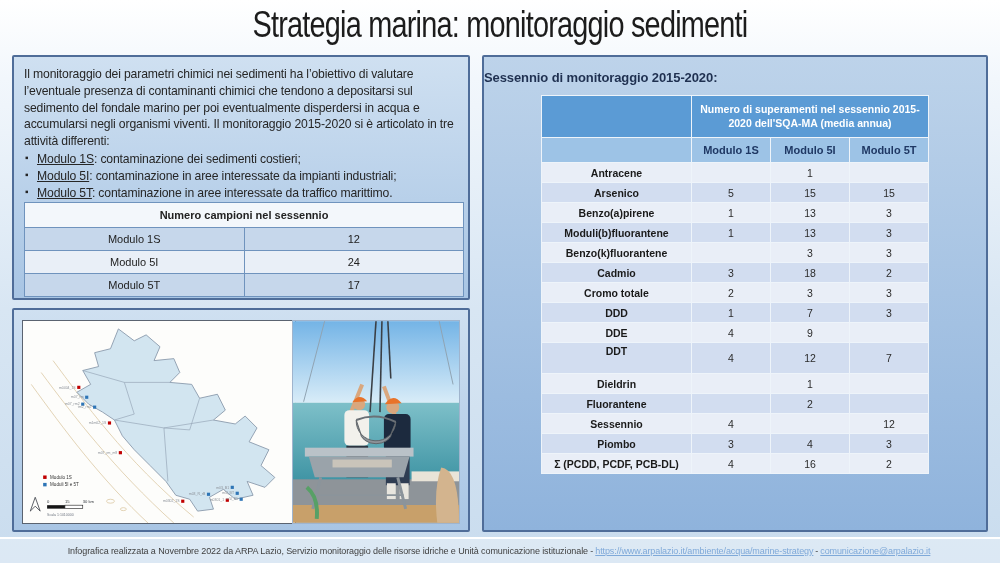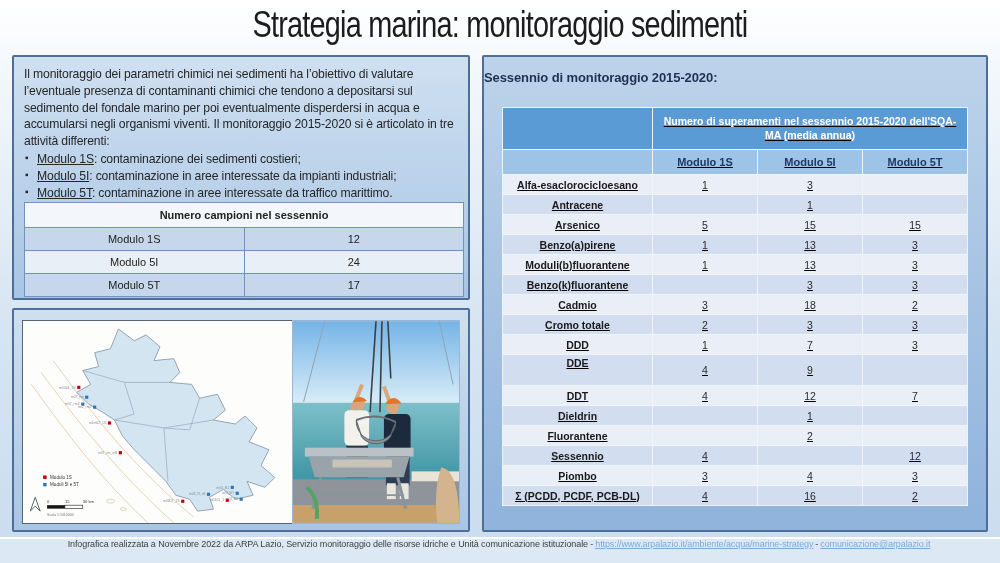--- a/index.html
+++ b/index.html
@@ -46,39 +46,39 @@
   .photo-box{
     position:absolute; right:8px; top:10px; width:168px; height:204px;
     border:1px solid #9fb4cd; overflow:hidden;
   }
   .photo-box svg{ width:100%; height:100%; display:block; }
   
   .right-title{
     font-size:13px; font-weight:700; color:#1f3050;
     padding:13px 0 10px 0; letter-spacing:-0.1px;
   }
-  .big-table{ width:466px; margin:12px auto; border-collapse:collapse; table-layout:fixed;text-decoration:underline; }
+  .big-table{ width:388px; margin:0 auto; border-collapse:collapse; table-layout:fixed; }
   .big-table col.c-label{ width:150px; }
   .big-table th, .big-table td{
     border:1.5px solid #eef4fa; text-align:center; vertical-align:middle;
     font-size:10.5px; color:#2b2b2b; padding:2px 3px;
   }
   .big-table thead tr.group-row th{ background:#5b9bd5; color:#ffffff; font-weight:700; height:42px; font-size:10.5px; line-height:1.3; }
   .big-table thead tr.cols-row th{ background:#9dc3e6; color:#1f3864; font-weight:700; height:25px; font-size:11px; }
   .big-table tbody td{ height:20px; }
   .big-table tbody td.lbl{ font-weight:700; color:#1a1a1a; }
   .big-table tbody tr:nth-child(odd){ background:#e9eef7; }
   .big-table tbody tr:nth-child(even){ background:#d2ddf0; }
   .big-table tbody tr:nth-child(10){ height:31px; }
   .big-table tbody tr:nth-child(10) td.lbl{ vertical-align:top; }
   
   .footer{
     position:absolute; left:0; bottom:0; width:1000px; height:26px;
     border-top:2px solid #ffffff; background:rgba(255,255,255,0.35);
-    display:flex; align-items:flex-start; justify-content:center;
+    display:flex; align-items:center; justify-content:center;
     font-size:9px; color:#3f3f3f; letter-spacing:-0.1px;
   }
   .footer a{ color:#7fa9d9; text-decoration:underline; margin:0 2px; }
 </style>
 </head>
 <body>
 
 <div class="slide">
 
   <h1 class="title">Strategia marina: monitoraggio sedimenti</h1>
@@ -278,26 +278,20 @@
         </tr>
         <tr class="cols-row">
           <th></th>
           <th>Modulo 1S</th>
           <th>Modulo 5I</th>
           <th>Modulo 5T</th>
         </tr>
       </thead>
       <tbody>
 
-          <tr>
-            <td class="lbl">Alfa-esaclorocicloesano</td>
-            <td>1</td>
-            <td>3</td>
-            <td></td>
-          </tr>
 
           <tr>
             <td class="lbl">Antracene</td>
             <td></td>
             <td>1</td>
             <td></td>
           </tr>
 
           <tr>
             <td class="lbl">Arsenico</td>

